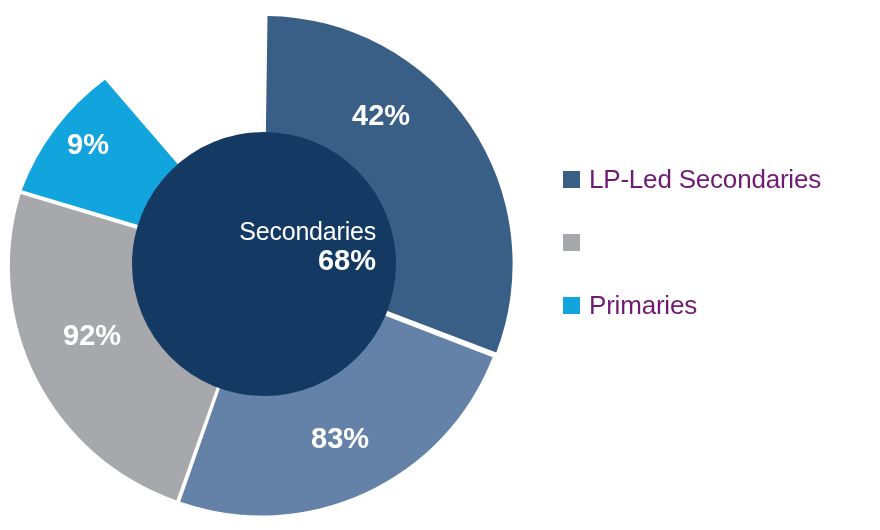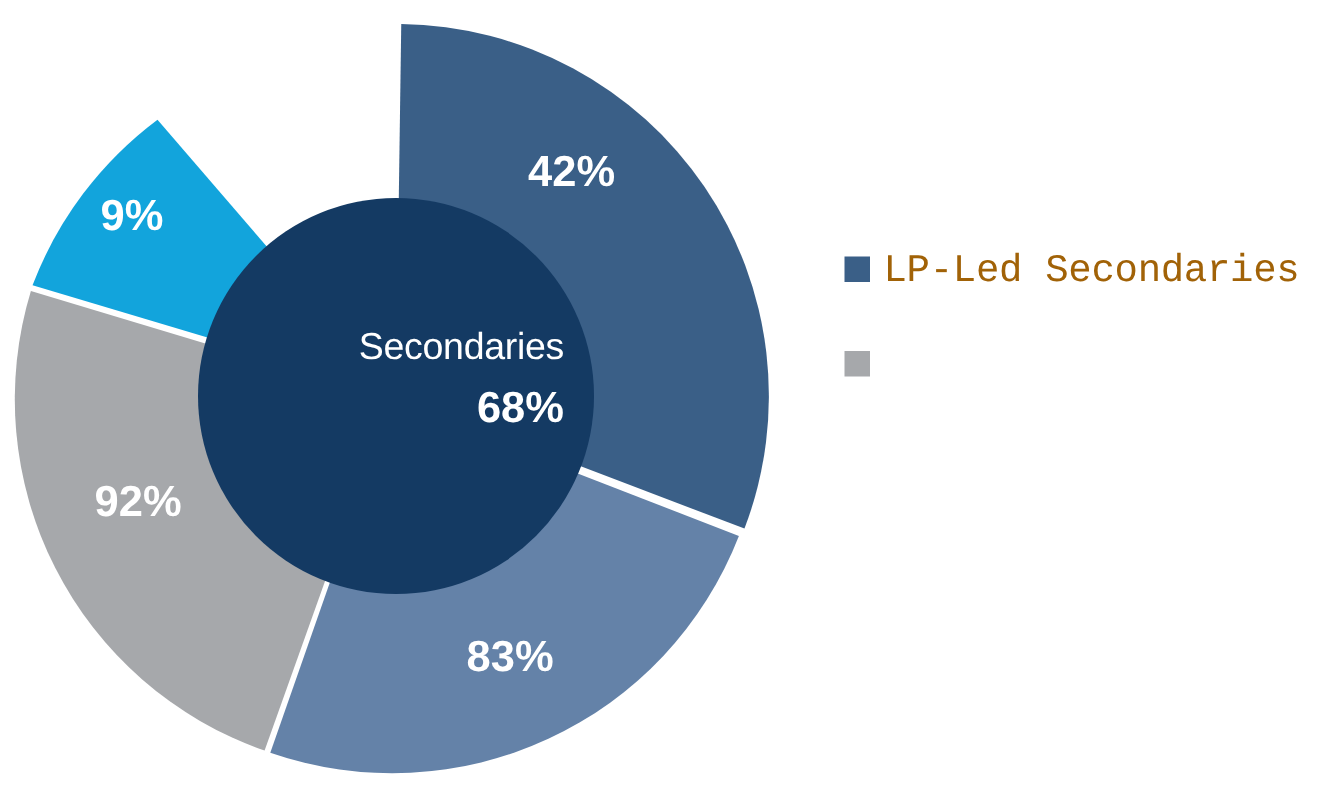--- a/index.html
+++ b/index.html
@@ -64,21 +64,21 @@
     display: block;
     font-size: 25px;
     font-weight: normal;
     letter-spacing: -0.2px;
     margin-top: 36px;
   }
   #inner-label .inner-value {
     display: block;
     font-size: 29px;
     font-weight: bold;
-    margin-top: 12px;
+    margin-top: 0;
   }
 
   
   #legend {
     position: absolute;
     left: 563px;
     top: 148px;
     width: 310px;
   }
   .legend-row {
@@ -86,23 +86,23 @@
     align-items: center;
     height: 63px;
   }
   .legend-swatch {
     width: 17px;
     height: 17px;
     flex: 0 0 17px;
     margin-right: 9px;
   }
   .legend-text {
-    font-family: Liberation Mono, monospace;
+    font-family: Liberation Sans, sans-serif;
     font-size: 26px;
-    color: #a16207;
+    color: #701a75;
     white-space: nowrap;
     letter-spacing: -0.2px;
     text-align: right;
   }
 </style>
 </head>
 <body>
 
 <div id="root">
 
@@ -144,16 +144,20 @@
     <div class="legend-row">
       <span class="legend-swatch" style="background: rgb(58, 95, 135);"></span>
       <span class="legend-text">LP-Led Secondaries</span>
     </div>
 
 
     <div class="legend-row">
       <span class="legend-swatch" style="background: rgb(166, 168, 171);"></span>
     </div>
 
+    <div class="legend-row">
+      <span class="legend-swatch" style="background: rgb(18, 164, 220);"></span>
+      <span class="legend-text">Primaries</span>
+    </div>
 
   </div>
 
 </div>
 
 </body></html>

